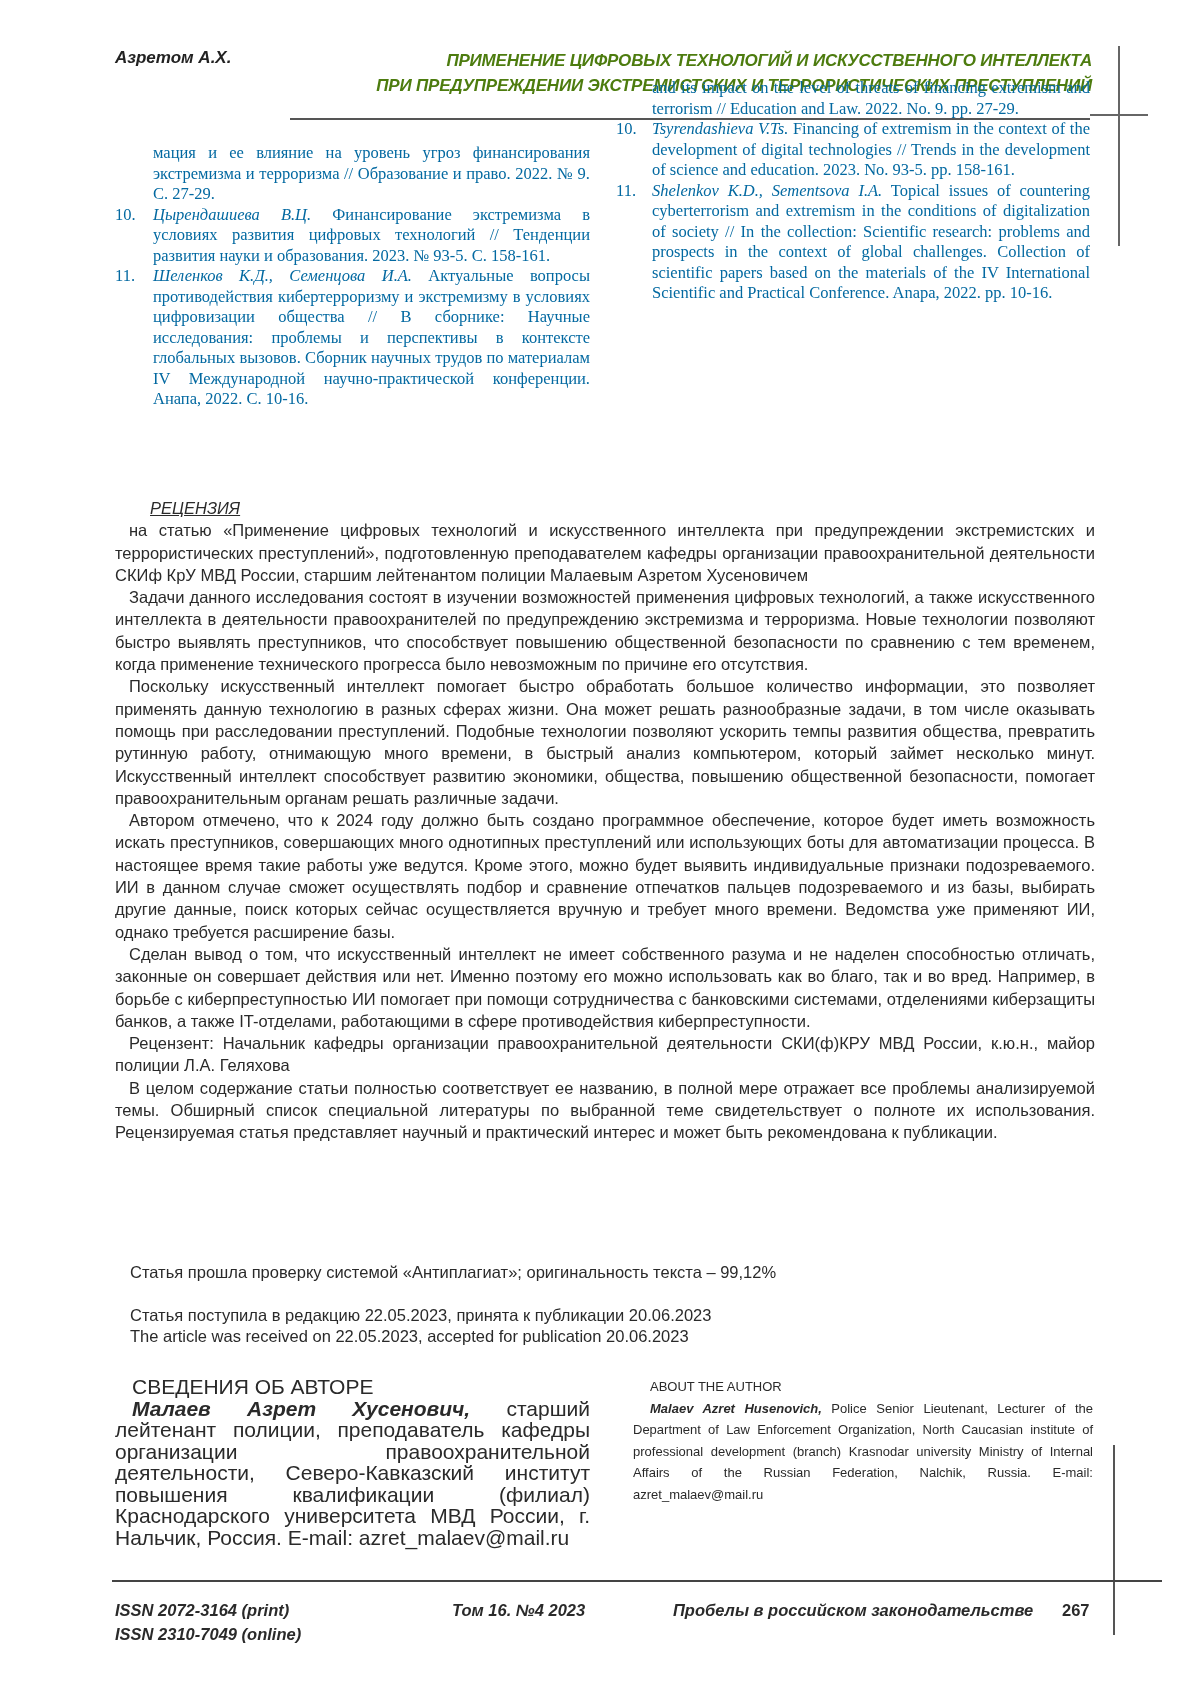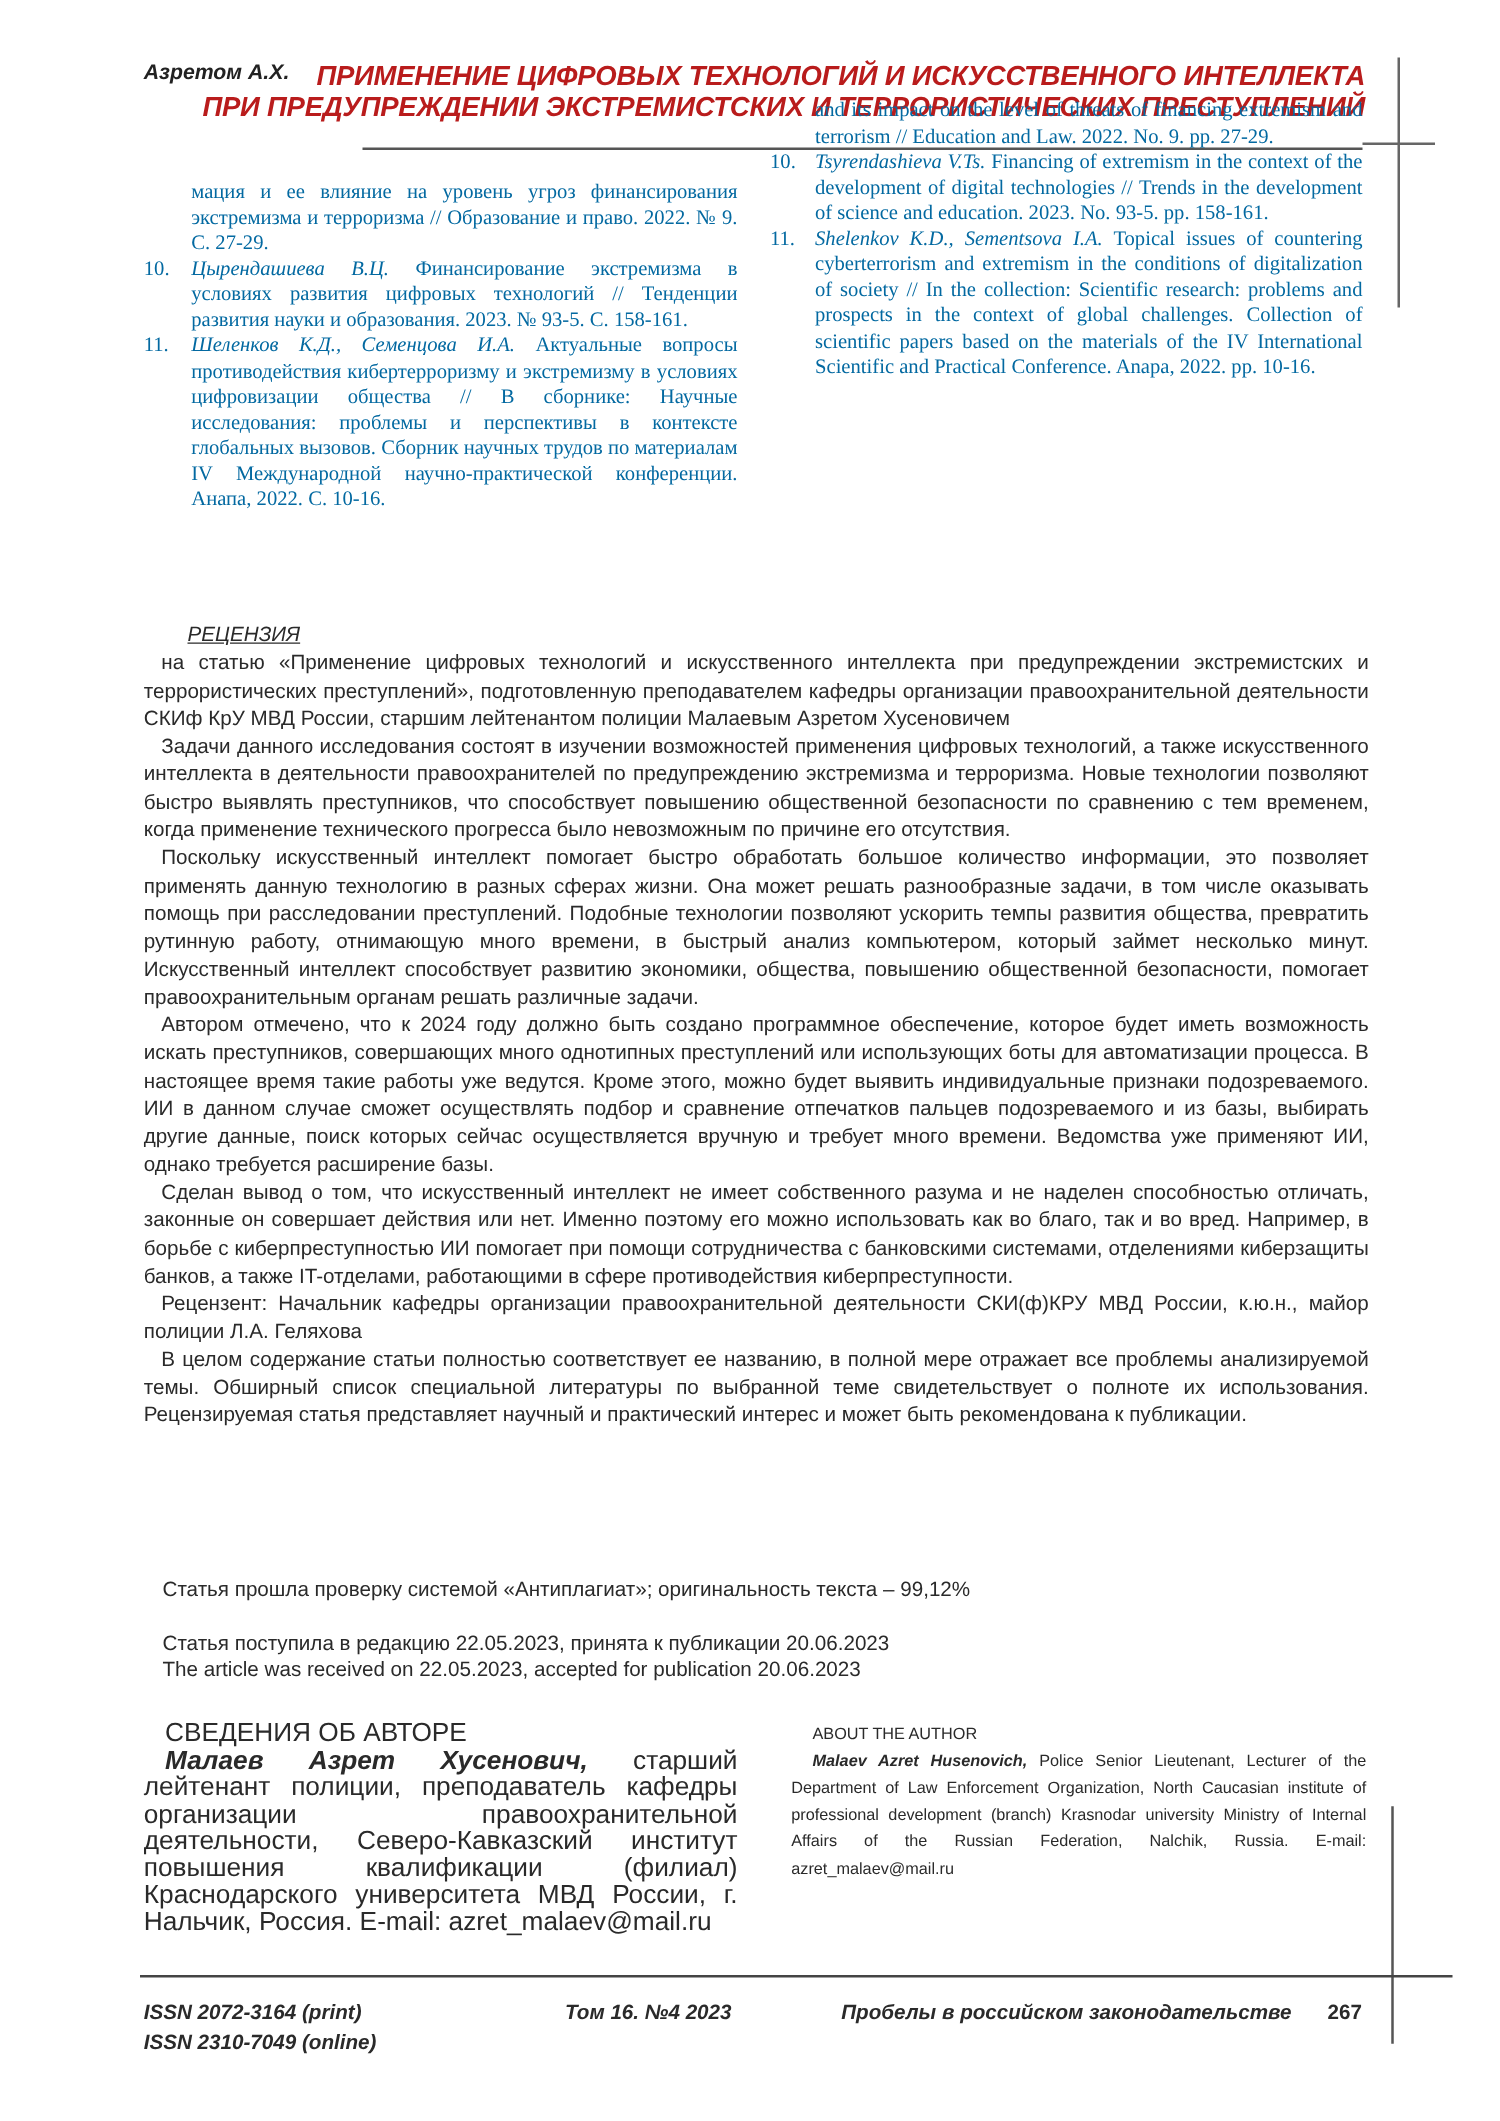--- a/index.html
+++ b/index.html
@@ -1,20 +1,20 @@
 <!DOCTYPE html>
 <html><head>
 <meta charset="utf-8">
 <style>
   html, body { margin:0; padding:0; background:#ffffff; }
   body { width:1200px; height:1697px; position:relative; overflow:hidden; color:#2a2a2a;
          font-family:"Liberation Sans", sans-serif; }
   .abs { position:absolute; }
   .hdr-author { left:115px; top:48px; font-size:17px; font-style:italic; font-weight:bold; color:#222; }
-  .hdr-title { right:108px; top:48px; font-size:22px; font-style:italic; font-weight:bold; text-align:right; line-height:25px; color:#b91c1c; letter-spacing:-0.2px; }
+  .hdr-title { right:108px; top:48px; font-size:17px; font-style:italic; font-weight:bold; text-align:right; line-height:25px; color:#4d7c0f; letter-spacing:-0.2px; }
   .hdr-line { left:290px; top:118px; width:800px; height:2px; background:#555; }
   .vline-top { left:1118px; top:46px; width:2px; height:200px; background:#666; }
   .hline-top-r { left:1090px; top:114px; width:58px; height:2px; background:#666; }
   .vline-bot { left:1113px; top:1445px; width:2px; height:190px; background:#555; }
   .hline-bot { left:112px; top:1580px; width:1050px; height:2px; background:#444; }
 
   .col { font-size:16.5px; line-height:20.5px; color:#0369a1; text-align:justify;font-family:Liberation Serif, serif; }
   .col-left { left:115px; top:143px; width:475px; }
   .col-right { left:640px; top:78px; width:450px; }
   .ref { display:flex; }

